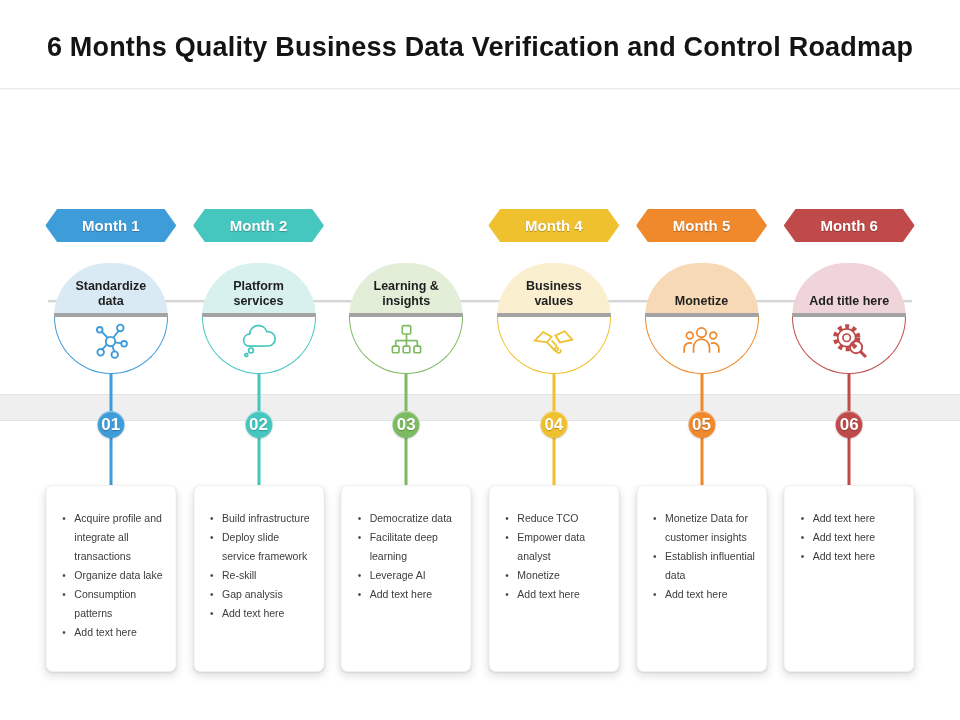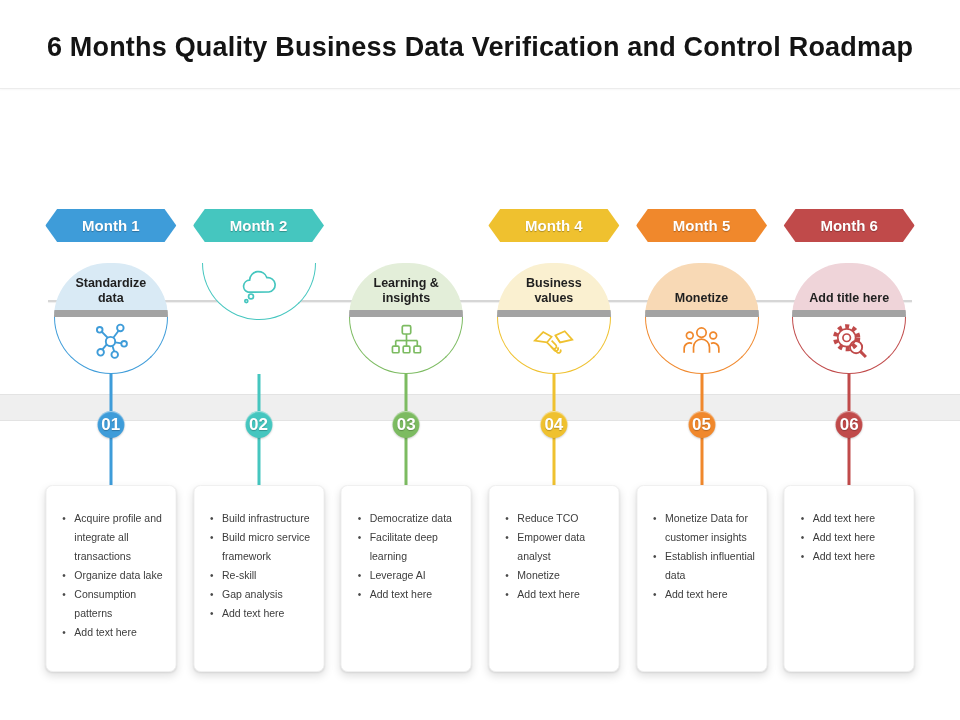--- a/index.html
+++ b/index.html
@@ -25,21 +25,21 @@
 
   .month-banner { top:192px; width:131px; height:33px; background:var(--c);
     clip-path:polygon(0% 50%, 9% 0%, 91% 0%, 100% 50%, 91% 100%, 9% 100%);
     filter:drop-shadow(0 2px 2px rgba(0,0,0,.28));
     display:flex; align-items:center; justify-content:center; z-index:2; }
   .month-banner span { color:#fff; font-size:15px; font-weight:700;
     text-shadow:0 1px 1px rgba(0,0,0,.28); }
 
   .stage-circle { top:246px; width:114px; height:113px; z-index:2; }
   .circle-top { height:54px; border-radius:114px 114px 0 0; background:var(--tint);
-    border-bottom:7px solid #a3a3a3;
+    border-bottom:4px solid #a3a3a3;
     display:flex; align-items:flex-end; justify-content:center; padding-bottom:3px; }
   .stage-title { font-size:12.5px; font-weight:700; color:#1f1f1f; text-align:center;
     line-height:1.25; width:92px; }
   .circle-bottom { height:57px; border-radius:0 0 114px 114px; background:#fff;
     border:1.6px solid var(--c); border-top:none;
     display:flex; align-items:center; justify-content:center; color:var(--c); }
   .circle-bottom svg { width:45px; height:45px; margin-top:-8px; }
 
   .connector { top:357px; width:3px; height:111px; background:var(--c); z-index:1; }
 
@@ -106,38 +106,41 @@
             <li>Add text here</li>
           </ul>
     </div>
   </div>
 
   <div class="column" style="--c: #45C6BF; --tint: #D8F1EF;">
     <div class="month-banner">
       <span>Month 2</span>
     </div>
     <div class="stage-circle">
+      <div class="circle-top">
+        <div class="stage-title">Platform services</div>
+      </div>
       <div class="circle-bottom">
 
         <svg viewBox="0 0 48 48" fill="none" stroke="currentColor" stroke-width="1.8">
           <path d="M13 29 a6.5 6.5 0 0 1 1.5 -12.8 A9.5 9.5 0 0 1 33 13.5 a7.5 7.5 0 0 1 2 15.3 z"></path>
           <circle cx="16" cy="33.5" r="2.6"></circle>
           <circle cx="11" cy="38.5" r="1.6"></circle>
         </svg>
 
       </div>
     </div>
     <div class="connector"></div>
     <div class="step-badge">
       <span>02</span>
     </div>
     <div class="detail-card">
       <ul>
             <li>Build infrastructure</li>
-            <li>Build micro service framework</li>
+            <li>Deploy slide service framework</li>
             <li>Re-skill</li>
             <li>Gap analysis</li>
             <li>Add text here</li>
           </ul>
     </div>
   </div>
 
   <div class="column" style="--c: #7CBB61; --tint: #E3EED9;">
     <div class="stage-circle">
       <div class="circle-top">

